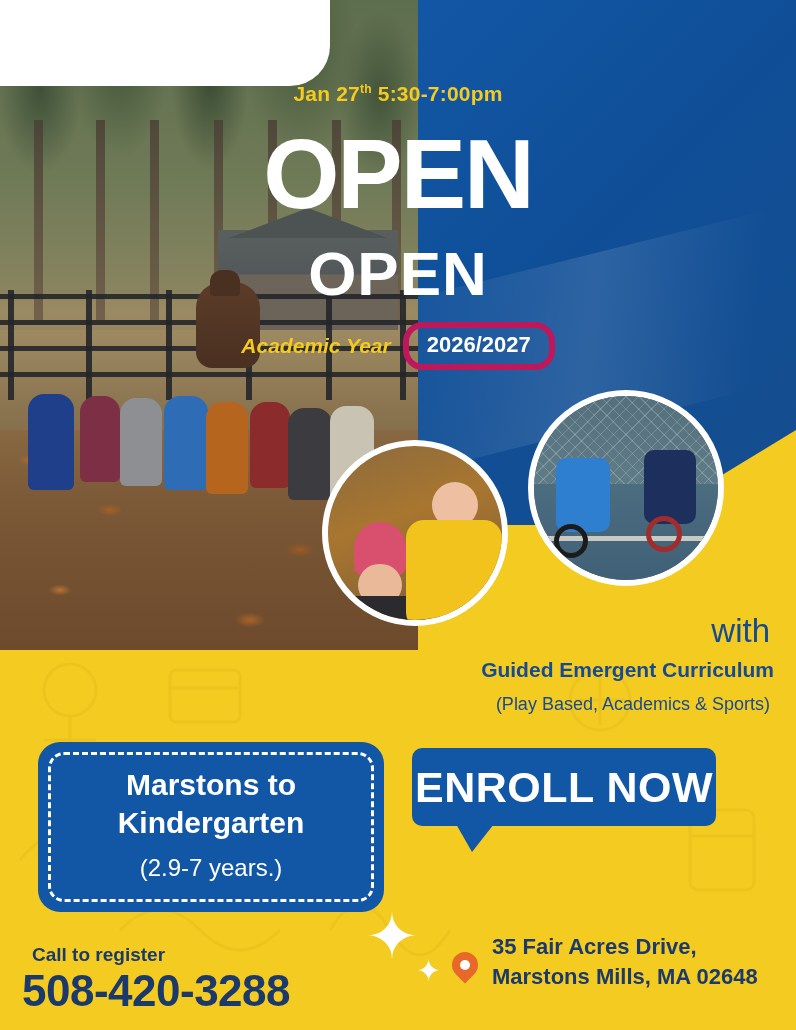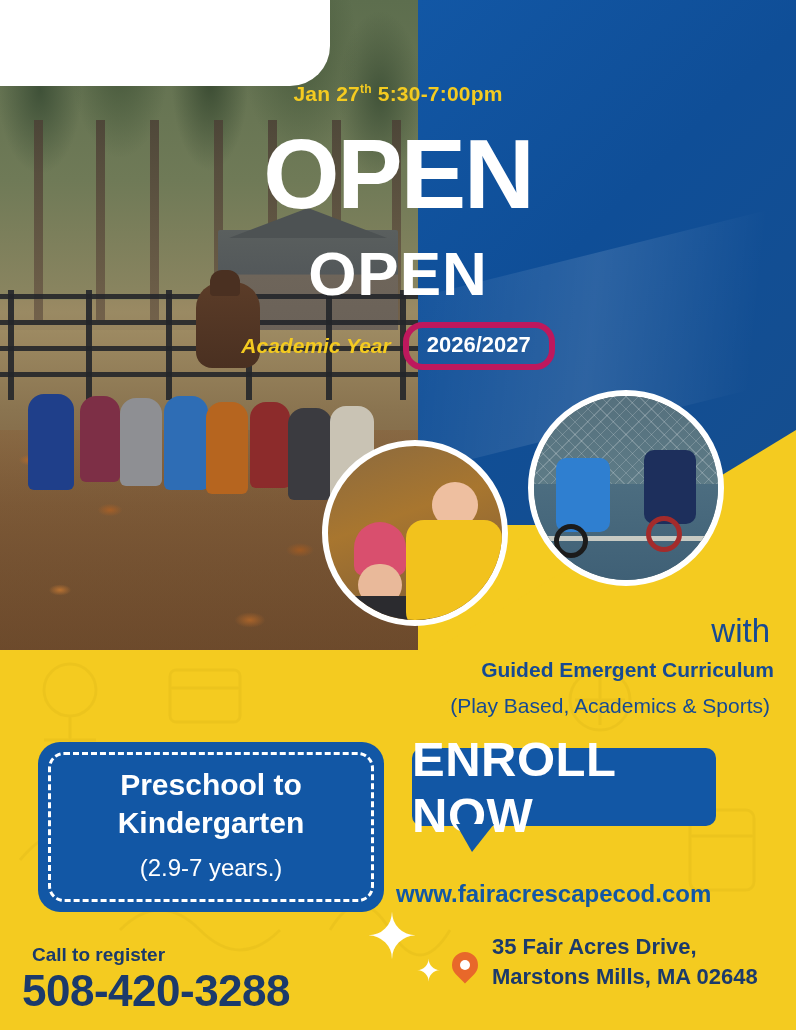--- a/index.html
+++ b/index.html
@@ -218,21 +218,21 @@
   .with-word {
     position: absolute; right: 26px; top: 612px;
     color: #164a93; font-size: 33px;
   }
   .curriculum {
     position: absolute; right: 22px; top: 658px;
     color: #164a93; font-size: 21px; font-weight: bold;
   }
   .curriculum-sub {
     position: absolute; right: 26px; top: 694px;
-    color: #164a93; font-size: 21px;
+    color: #164a93; font-size: 18px;
   }
 
   
   .badge {
     position: absolute; left: 38px; top: 742px; width: 346px; height: 170px;
     background: #1257a5; border-radius: 22px;
   }
   .badge .dash {
     position: absolute; left: 10px; top: 10px; right: 10px; bottom: 10px;
     border: 3px dashed #fff; border-radius: 16px;
@@ -244,21 +244,21 @@
   .badge-l2 {
     position: absolute; left: 0; right: 0; top: 112px; text-align: center;
     color: #fff; font-size: 24px;
   }
 
   
   .enroll {
     position: absolute; left: 412px; top: 748px; width: 304px; height: 78px;
     background: #1257a5; border-radius: 10px;
     display: flex; align-items: center; justify-content: center;
-    color: #fff; font-size: 49px; font-weight: bold; letter-spacing: .5px;
+    color: #fff; font-size: 43px; font-weight: bold; letter-spacing: .5px;
   }
   .enroll:after {
     content: ""; position: absolute; left: 44px; bottom: -26px;
     width: 0; height: 0;
     border-left: 16px solid transparent; border-right: 22px solid transparent;
     border-top: 28px solid #1257a5;
   }
   .website {
     position: absolute; left: 396px; top: 880px;
     color: #1257a5; font-size: 24px; font-weight: bold;
@@ -397,26 +397,25 @@
   </div>
 
   <div class="header-tab"></div>
 
   <div class="with-word">with</div>
   <div class="curriculum">Guided Emergent Curriculum</div>
   <div class="curriculum-sub">(Play Based, Academics &amp; Sports)</div>
 
   <div class="badge">
     <div class="dash"></div>
-    <div class="badge-l1">Preschool to Kindergarten</div>
+    <div class="badge-l1">Marstons to Kindergarten</div>
     <div class="badge-l2">(2.9-7 years.)</div>
   </div>
 
   <div class="enroll">ENROLL NOW</div>
-  <div class="website">www.fairacrescapecod.com</div>
 
   <div class="sparkle s1">✦</div>
   <div class="sparkle s2">✦</div>
 
   <div class="pin">
     <div class="p-body"></div>
     <div class="p-dot"></div>
   </div>
   <div class="address">35 Fair Acres Drive, Marstons Mills, MA 02648</div>
 

